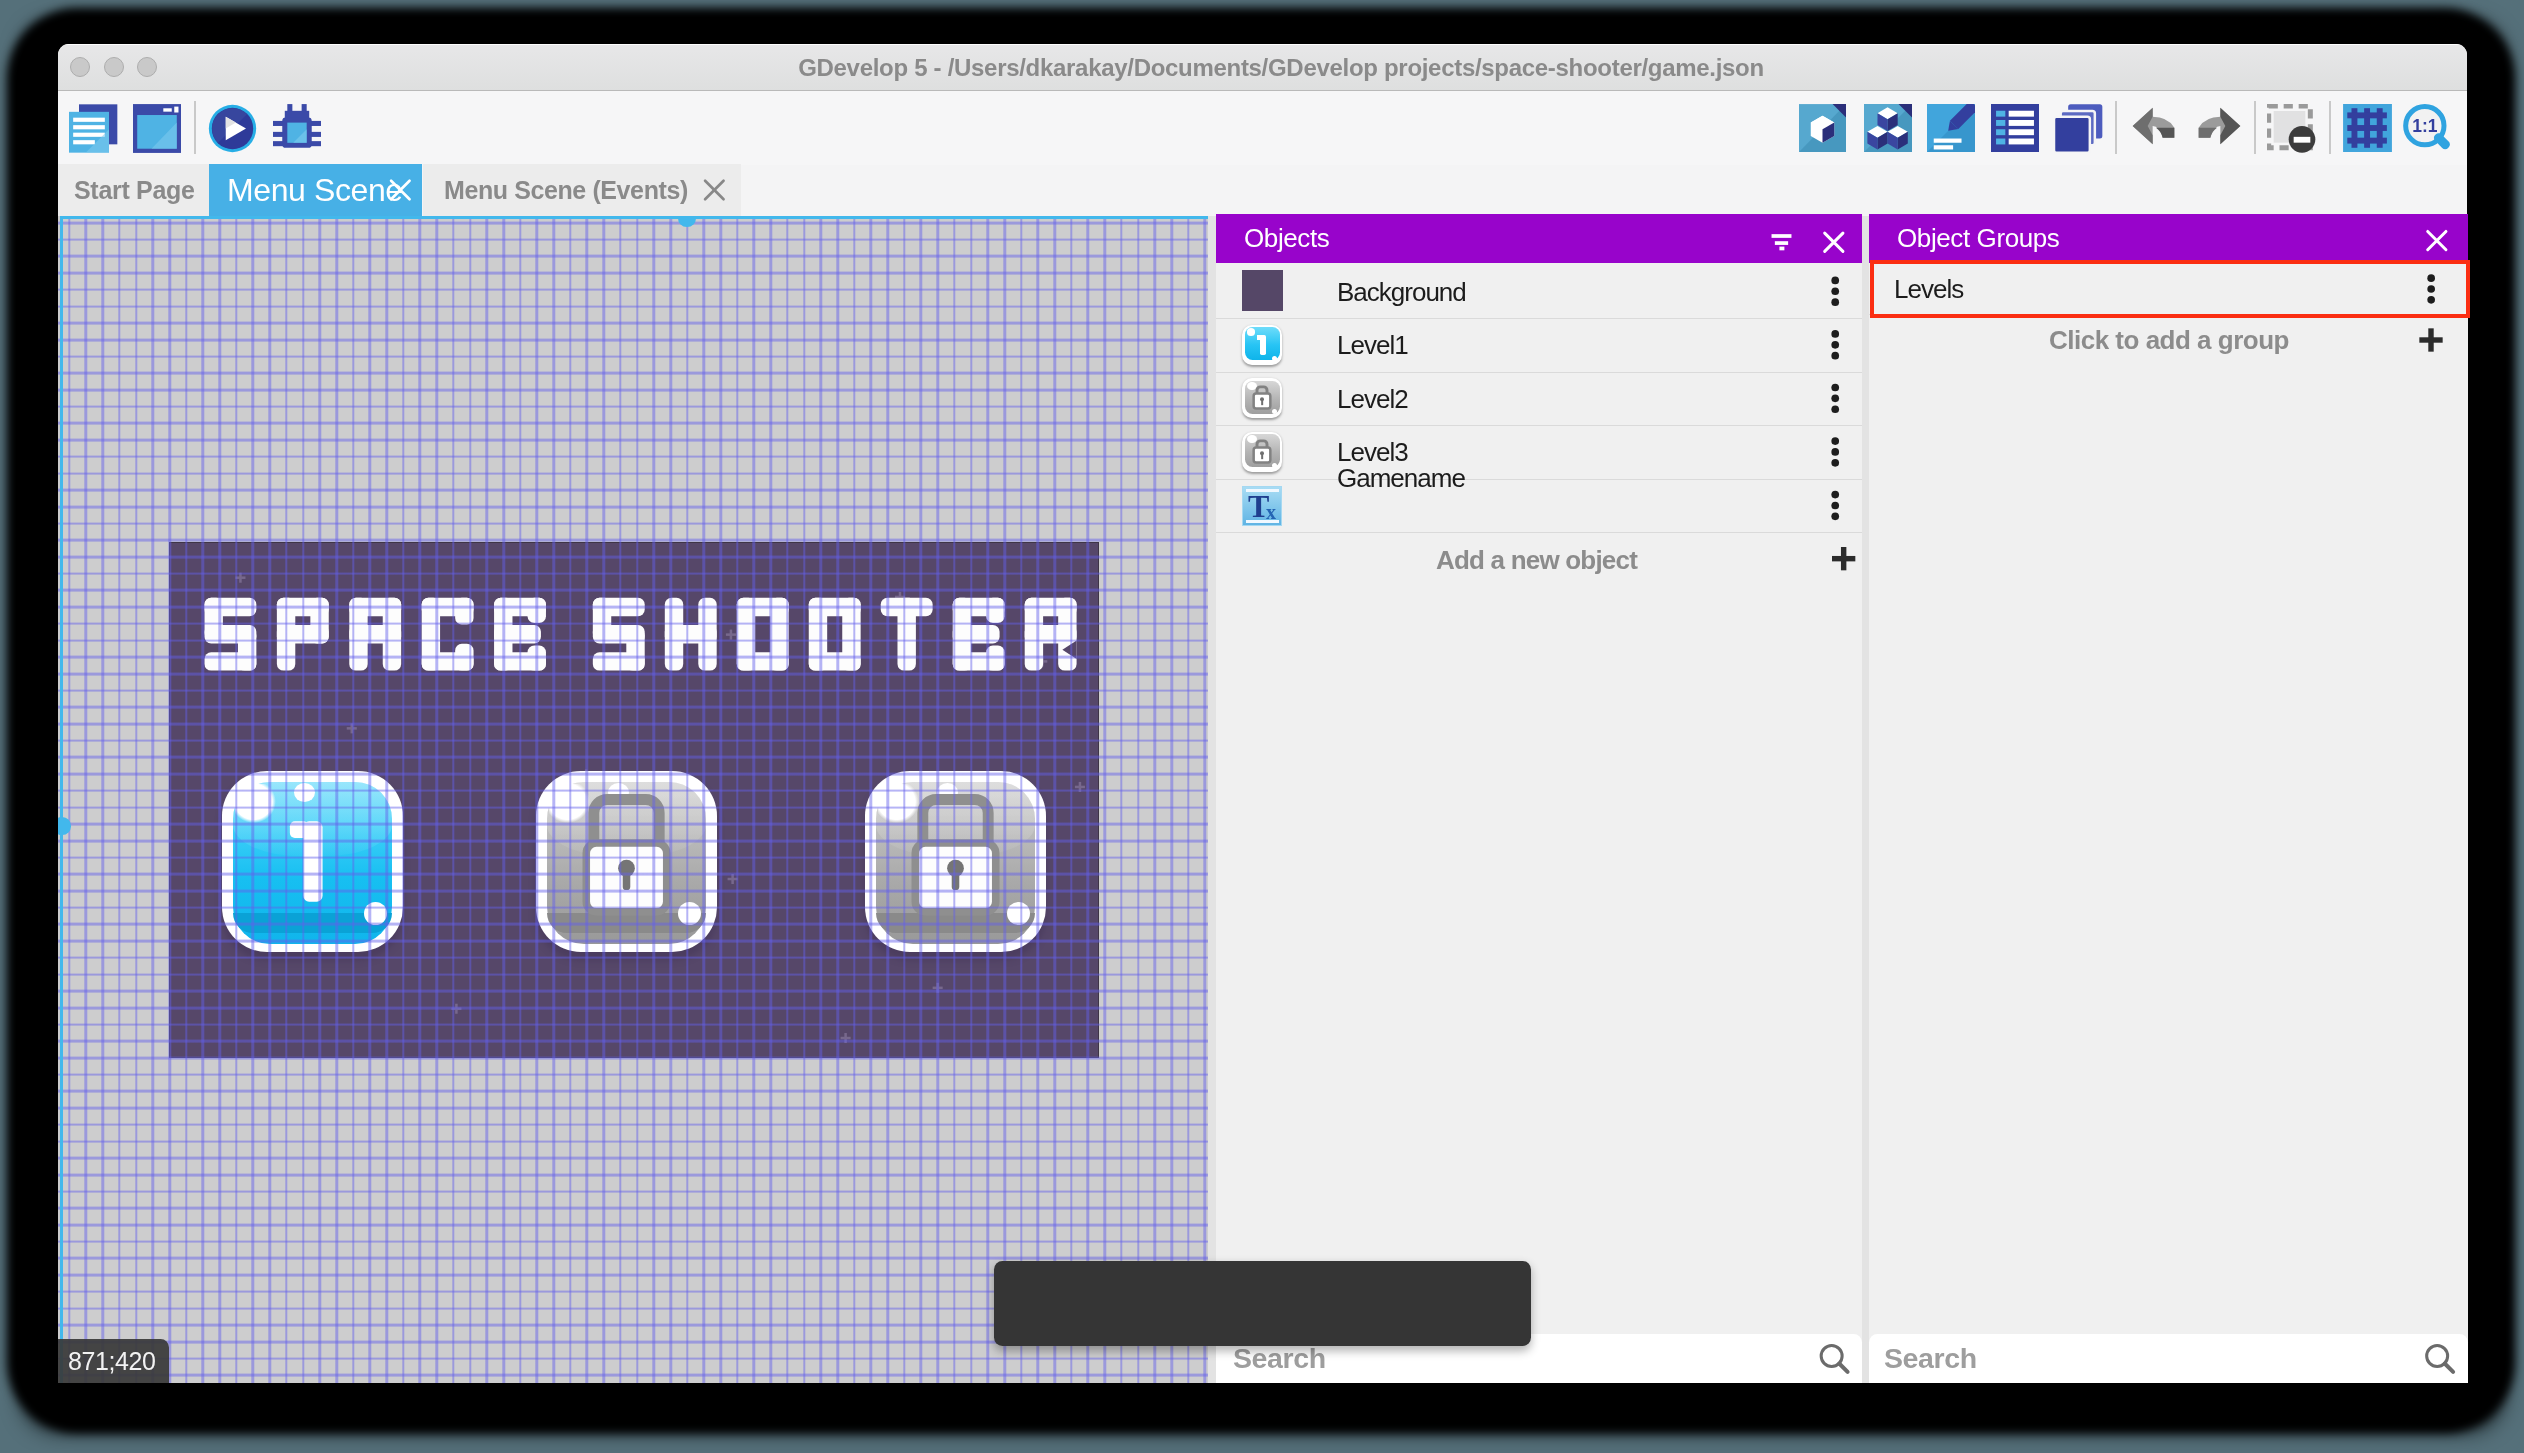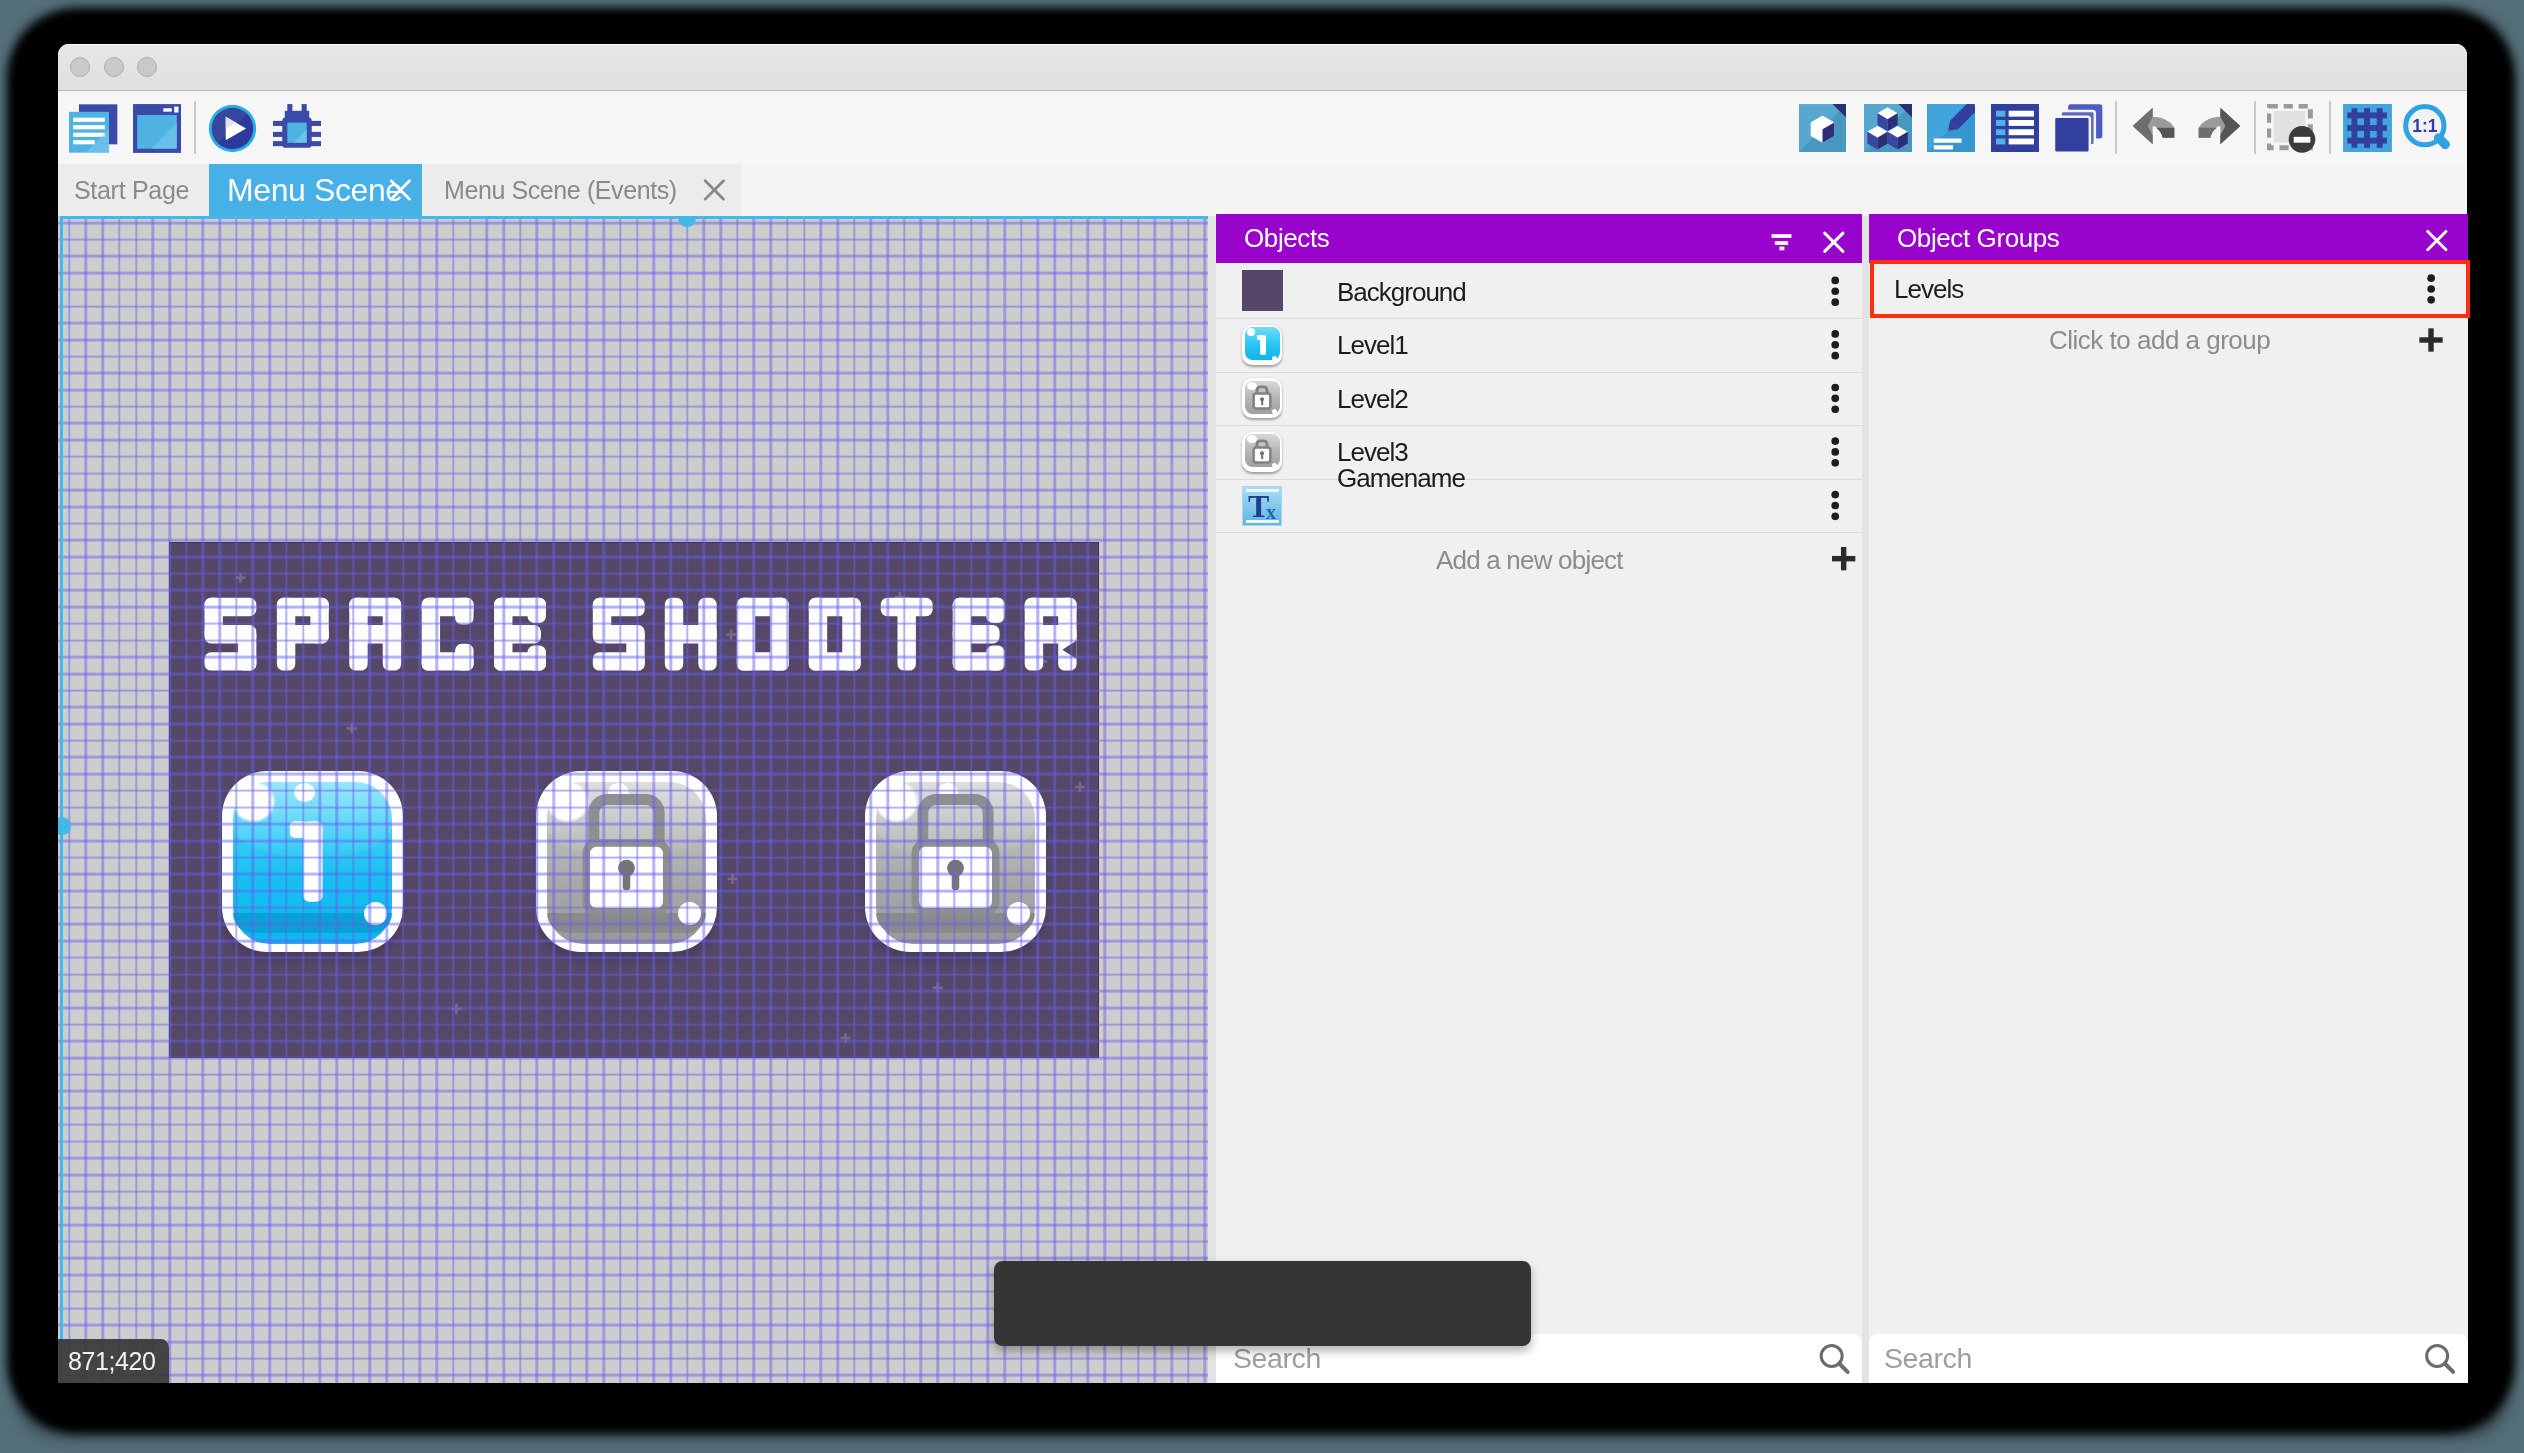--- a/index.html
+++ b/index.html
@@ -1,19 +1,19 @@
 <!DOCTYPE html>
 <html style="font-size:13.4px"><head><meta charset="utf-8">
 <style>
 * { margin:0; padding:0; box-sizing:border-box; }
 html,body { width:2525px; height:1453px; overflow:hidden; background:#55707a; font-family:"Liberation Sans",sans-serif; }
 #stage { position:absolute; left:0; top:0; width:2525px; height:1453px; }
 .abs { position:absolute; }
 .rowtext { position:absolute; display:flex; align-items:center; font-size:26px; color:#1c1c1c; letter-spacing:-1px; }
-.graytext { position:absolute; display:flex; align-items:center; color:#8c8c8c; }
+.graytext { position:absolute; display:flex; align-items:center; color:#8c8c8c;font-weight:bold; }
 </style></head>
 <body>
 <div id="stage">
 
 <div class="abs" style="left:6.7px;top:7.5px;width:2508px;height:1425px;background:#000;border-radius:71px;filter:blur(5px);"></div>
     <div class="abs" style="left:25px;top:25px;width:2475px;height:1403px;background:#000;border-radius:33px;filter:blur(11.7px);"></div>
 
 <div class="abs" style="left:58px;top:44px;width:2409px;height:1339px;background:#f0f0f0;border-radius:11px;overflow:hidden;">
 
   <div class="abs" style="left:0;top:0;width:2409px;height:47px;background:linear-gradient(#e7e7e8,#dedfdf);border-top:1.7px solid #fdfdfd;border-bottom:0.8px solid #b9b9b9;box-sizing:border-box;"></div>
@@ -21,20 +21,21 @@
   <div class="abs" style="left:0;top:47px;width:2409px;height:74px;background:#f6f6f7;"></div>
 
   <div class="abs" style="left:0;top:121px;width:2409px;height:52px;background:#f4f4f5;"></div>
 
   <div class="abs" style="left:0;top:172px;width:2409px;height:1167px;background:#e3e3e3;"></div>
 </div>
 
 <div style="position:absolute;left:70px;top:57px;width:20px;height:20px;border-radius:50%;background:#c9c9c9;border:1.3px solid #adadad;box-sizing:border-box;"></div>
     <div style="position:absolute;left:104px;top:57px;width:20px;height:20px;border-radius:50%;background:#c9c9c9;border:1.3px solid #adadad;box-sizing:border-box;"></div>
     <div style="position:absolute;left:137px;top:57px;width:20px;height:20px;border-radius:50%;background:#c9c9c9;border:1.3px solid #adadad;box-sizing:border-box;"></div>
+<span class="abs" style="left:58px;top:44px;width:2409px;height:47px;display:flex;align-items:center;justify-content:center;padding-left:37px;font-size:24px;letter-spacing:-0.3px;font-weight:bold;color:#8a8a8a;">GDevelop 5 - /Users/dkarakay/Documents/GDevelop projects/space-shooter/game.json</span>
 
 <svg style="position:absolute;left:69px;top:104px" width="50" height="49" viewBox="0 0 60 58">
 <rect x="12" y="0" width="46" height="48" fill="#3b4aa8"></rect>
 <rect x="0" y="9" width="48" height="49" fill="#4fb3e4"></rect>
 <rect x="5" y="16" width="38" height="5" fill="#fff"></rect>
 <rect x="5" y="25" width="38" height="5" fill="#fff"></rect>
 <rect x="5" y="34" width="38" height="5" fill="#fff"></rect>
 <rect x="5" y="43" width="26" height="5" fill="#fff"></rect>
 <polygon points="48,58 48,30 20,58" fill="#7fcbef" opacity=".55"></polygon>
     </svg>

